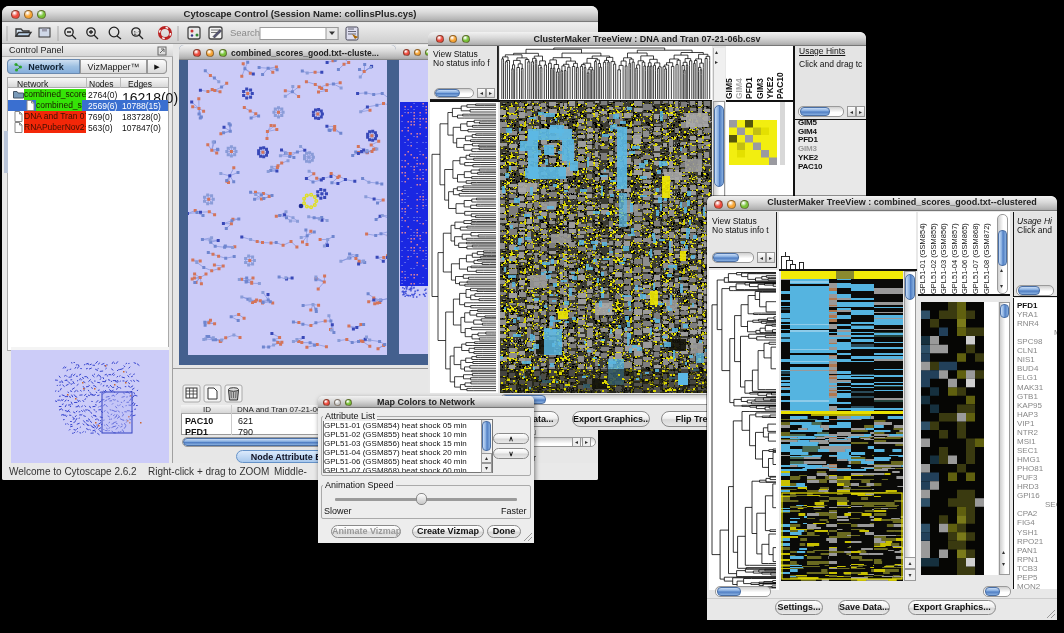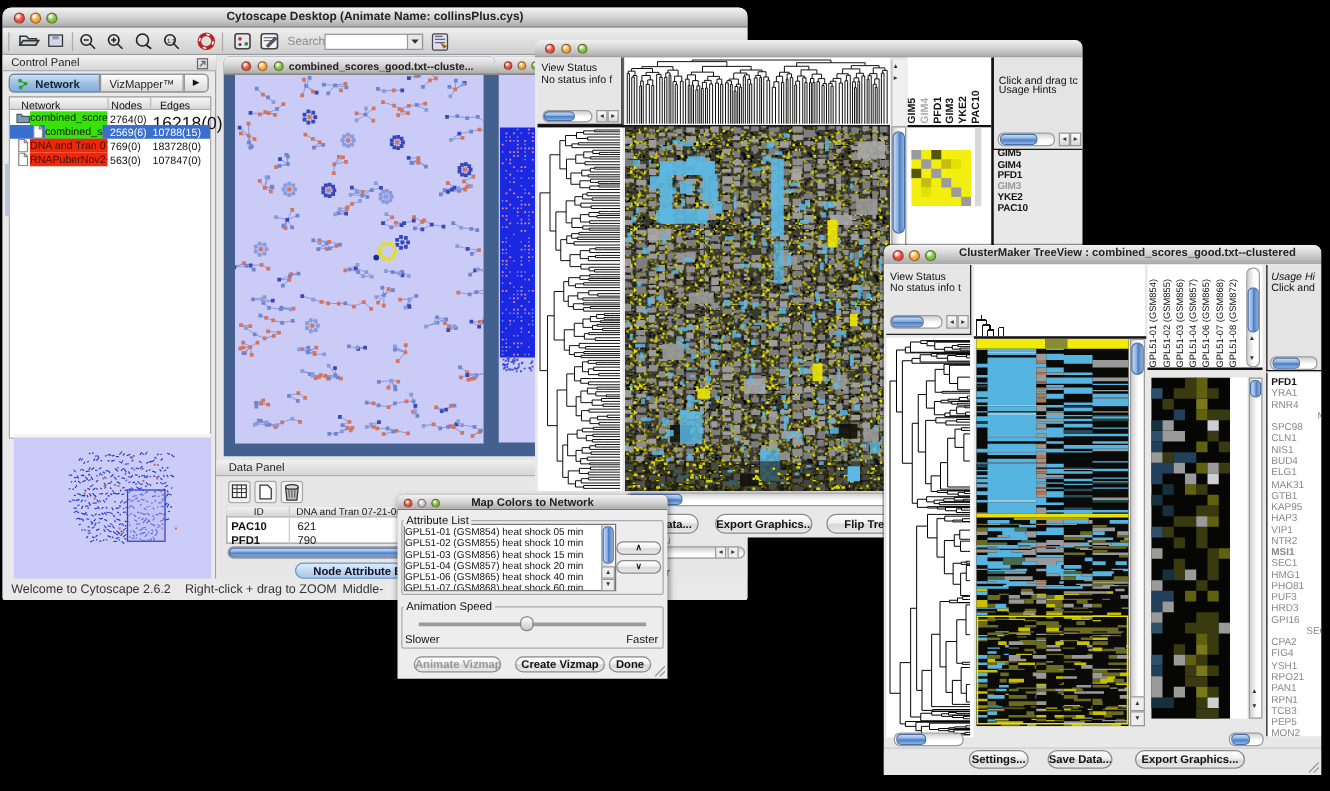--- a/index.html
+++ b/index.html
@@ -3,21 +3,21 @@
 *{margin:0;padding:0;box-sizing:border-box;}
 body{width:1064px;height:633px;background:#000;position:relative;overflow:hidden;
  font-family:"Liberation Sans",sans-serif;}
 .abs{position:absolute;}
 </style></head><body>
 <div class="abs" style="left:2px;top:6px;width:596px;height:474px;background:#e9e9e9;border-radius:7px 7px 2px 2px;z-index:1;overflow:hidden;">
     <div class="abs" style="left:0;top:0;width:596px;height:16px;background:linear-gradient(#f2f2f2,#d8d8d8 45%,#b9b9b9 85%,#a9a9a9);border-bottom:1px solid #7a7a7a;"></div>
     <div style="position:absolute;left:9px;top:4px;width:9.0px;height:9.0px;border-radius:50%;background:radial-gradient(circle at 35% 28%, #fff 5%, #ee4b3e 50%, #ee4b3e);border:1px solid rgba(60,40,20,.55);box-sizing:border-box;"></div>
     <div style="position:absolute;left:22px;top:4px;width:9.0px;height:9.0px;border-radius:50%;background:radial-gradient(circle at 35% 28%, #fff 5%, #f7a536 50%, #f7a536);border:1px solid rgba(60,40,20,.55);box-sizing:border-box;"></div>
     <div style="position:absolute;left:35px;top:4px;width:9.0px;height:9.0px;border-radius:50%;background:radial-gradient(circle at 35% 28%, #fff 5%, #7ac43a 50%, #7ac43a);border:1px solid rgba(60,40,20,.55);box-sizing:border-box;"></div>
-    <div class="abs" style="left:0;top:2px;width:596px;text-align:center;font-size:9.5px;font-weight:bold;color:#222;">Cytoscape Desktop (Animate Name: collinsPlus.cys)</div>
+    <div class="abs" style="left:0;top:2px;width:596px;text-align:center;font-size:9.5px;font-weight:bold;color:#222;">Cytoscape Control (Session Name: collinsPlus.cys)</div>
     <div class="abs" style="left:0;top:17px;width:596px;height:21px;background:linear-gradient(#eeeeee,#cfcfcf);border-bottom:1px solid #9a9a9a;"></div>
     <svg class="abs" style="left:0;top:17px;" width="400" height="21" viewBox="0 0 400 21">
 <g stroke="#333" fill="none" stroke-width="1.3">
 <path d="M14 13 L14 6 L19 6 L21 8 L27 8 L27 13 Z" fill="#d8e6f4"></path>
 <path d="M14 13 L16.5 9.5 L29 9.5 L26.5 13 Z" fill="#bcd3ea"></path>
 <rect x="37" y="5" width="11" height="9" fill="#cfd8e8" stroke-width="1"></rect>
         <rect x="40" y="5.5" width="5" height="3" fill="#99a" stroke="none"></rect>
 <g stroke="#222">
 <circle cx="67" cy="9" r="4.2"></circle>
           <line x1="70" y1="12" x2="74" y2="16"></line>
@@ -114,21 +114,20 @@
       <path d="M64 48h1.5v1.5h-1.5zM112 21h1.5v1.5h-1.5zM118 72h1.5v1.5h-1.5zM83 38h1.5v1.5h-1.5zM119 45h1.5v1.5h-1.5zM84 72h1.5v1.5h-1.5zM114 32h1.5v1.5h-1.5zM71 32h1.5v1.5h-1.5zM87 75h1.5v1.5h-1.5zM116 70h1.5v1.5h-1.5zM117 66h1.5v1.5h-1.5zM56 44h1.5v1.5h-1.5zM129 72h1.5v1.5h-1.5zM72 38h1.5v1.5h-1.5zM103 34h1.5v1.5h-1.5zM94 15h1.5v1.5h-1.5z" fill="#cc6633"></path>
       <rect x="91" y="42" width="30" height="41" fill="#b8bcf4" fill-opacity="0.4" stroke="#3340c0" stroke-width="1"></rect>
     </svg>
     <div class="abs" style="left:9px;top:341px;width:158px;height:3px;background:#f4f4f4;"></div>
     <div class="abs" style="left:0;top:457px;width:596px;height:17px;background:#e9e9e9;font-size:10px;color:#333;">
       <span class="abs" style="left:7px;top:3px;">Welcome to Cytoscape 2.6.2</span>
       <span class="abs" style="left:146px;top:3px;">Right-click + drag  to  ZOOM</span>
       <span class="abs" style="left:272px;top:3px;">Middle-</span>
     </div>
     <div class="abs" style="left:171px;top:362px;width:425px;height:95px;background:#e7e7e7;border-top:1px solid #999;"></div>
-    <div class="abs" style="left:171px;top:362px;width:425px;height:13px;background:linear-gradient(#f0f0f0,#d5d5d5);border-bottom:1px solid #b0b0b0;font-size:9px;color:#222;padding-left:10px;line-height:13px;">Data Panel</div>
     <svg class="abs" style="left:180px;top:377px;" width="70" height="22" viewBox="0 0 70 22">
 <rect x="1" y="2" width="17" height="17" rx="2" fill="#f2f2f2" stroke="#aaa"></rect>
 <rect x="4" y="5" width="11" height="10" fill="#fff" stroke="#333"></rect>
       <path d="M4 8 L15 8 M4 11 L15 11 M7.6 5 L7.6 15 M11.2 5 L11.2 15" stroke="#333" stroke-width=".8"></path>
 <rect x="22" y="2" width="17" height="17" rx="2" fill="#f2f2f2" stroke="#aaa"></rect>
 <path d="M26 16 L26 5 L32 5 L35 8 L35 16 Z" fill="#fff" stroke="#333"></path>
 <rect x="43" y="2" width="17" height="17" rx="2" fill="#f2f2f2" stroke="#aaa"></rect>
 <path d="M46.5 7 L56.5 7 L55.5 17 L47.5 17 Z" fill="#bbb" stroke="#333"></path>
       <ellipse cx="51.5" cy="6.5" rx="5" ry="1.8" fill="#ddd" stroke="#333"></ellipse>
       <path d="M49 9 L49.4 15 M51.5 9 L51.5 15 M54 9 L53.6 15" stroke="#444" stroke-width=".7"></path>
@@ -190,20 +189,21 @@
       <path d="M22.5 3h1.4v1.4h-1.4zM4.5 6h1.4v1.4h-1.4zM10.5 6h1.4v1.4h-1.4zM25.5 6h1.4v1.4h-1.4zM25.5 9h1.4v1.4h-1.4zM7.5 12h1.4v1.4h-1.4zM13.5 12h1.4v1.4h-1.4zM19.5 12h1.4v1.4h-1.4zM25.5 12h1.4v1.4h-1.4zM1.5 15h1.4v1.4h-1.4zM13.5 15h1.4v1.4h-1.4zM13.5 18h1.4v1.4h-1.4zM19.5 18h1.4v1.4h-1.4zM22.5 18h1.4v1.4h-1.4zM25.5 18h1.4v1.4h-1.4zM7.5 21h1.4v1.4h-1.4zM10.5 21h1.4v1.4h-1.4zM13.5 21h1.4v1.4h-1.4zM25.5 21h1.4v1.4h-1.4zM10.5 24h1.4v1.4h-1.4zM13.5 24h1.4v1.4h-1.4zM19.5 24h1.4v1.4h-1.4zM7.5 27h1.4v1.4h-1.4zM25.5 27h1.4v1.4h-1.4zM1.5 30h1.4v1.4h-1.4zM7.5 30h1.4v1.4h-1.4zM10.5 33h1.4v1.4h-1.4zM16.5 33h1.4v1.4h-1.4zM19.5 33h1.4v1.4h-1.4zM16.5 36h1.4v1.4h-1.4zM7.5 39h1.4v1.4h-1.4zM10.5 45h1.4v1.4h-1.4zM7.5 51h1.4v1.4h-1.4zM4.5 54h1.4v1.4h-1.4zM10.5 54h1.4v1.4h-1.4zM22.5 54h1.4v1.4h-1.4zM13.5 57h1.4v1.4h-1.4zM16.5 57h1.4v1.4h-1.4zM25.5 57h1.4v1.4h-1.4zM4.5 60h1.4v1.4h-1.4zM7.5 63h1.4v1.4h-1.4zM16.5 63h1.4v1.4h-1.4zM19.5 63h1.4v1.4h-1.4zM22.5 63h1.4v1.4h-1.4zM1.5 66h1.4v1.4h-1.4zM4.5 66h1.4v1.4h-1.4zM13.5 66h1.4v1.4h-1.4zM13.5 69h1.4v1.4h-1.4zM19.5 69h1.4v1.4h-1.4zM25.5 69h1.4v1.4h-1.4zM1.5 72h1.4v1.4h-1.4zM4.5 72h1.4v1.4h-1.4zM4.5 75h1.4v1.4h-1.4zM16.5 75h1.4v1.4h-1.4zM7.5 78h1.4v1.4h-1.4zM16.5 78h1.4v1.4h-1.4zM19.5 78h1.4v1.4h-1.4zM22.5 78h1.4v1.4h-1.4zM4.5 81h1.4v1.4h-1.4zM16.5 84h1.4v1.4h-1.4zM19.5 84h1.4v1.4h-1.4zM1.5 93h1.4v1.4h-1.4zM19.5 96h1.4v1.4h-1.4zM22.5 96h1.4v1.4h-1.4zM1.5 99h1.4v1.4h-1.4zM16.5 99h1.4v1.4h-1.4zM22.5 99h1.4v1.4h-1.4zM7.5 105h1.4v1.4h-1.4zM16.5 105h1.4v1.4h-1.4zM22.5 105h1.4v1.4h-1.4zM1.5 108h1.4v1.4h-1.4zM4.5 108h1.4v1.4h-1.4zM4.5 111h1.4v1.4h-1.4zM16.5 111h1.4v1.4h-1.4zM1.5 117h1.4v1.4h-1.4zM4.5 120h1.4v1.4h-1.4zM16.5 120h1.4v1.4h-1.4zM22.5 123h1.4v1.4h-1.4zM7.5 126h1.4v1.4h-1.4zM16.5 129h1.4v1.4h-1.4zM1.5 132h1.4v1.4h-1.4zM4.5 132h1.4v1.4h-1.4zM16.5 132h1.4v1.4h-1.4zM25.5 132h1.4v1.4h-1.4zM16.5 135h1.4v1.4h-1.4zM19.5 135h1.4v1.4h-1.4zM10.5 138h1.4v1.4h-1.4zM13.5 138h1.4v1.4h-1.4zM19.5 138h1.4v1.4h-1.4zM10.5 141h1.4v1.4h-1.4zM16.5 144h1.4v1.4h-1.4zM10.5 147h1.4v1.4h-1.4zM13.5 147h1.4v1.4h-1.4zM19.5 147h1.4v1.4h-1.4zM13.5 150h1.4v1.4h-1.4zM22.5 150h1.4v1.4h-1.4zM7.5 156h1.4v1.4h-1.4zM16.5 156h1.4v1.4h-1.4zM16.5 162h1.4v1.4h-1.4zM22.5 165h1.4v1.4h-1.4zM1.5 171h1.4v1.4h-1.4zM10.5 174h1.4v1.4h-1.4zM13.5 174h1.4v1.4h-1.4zM16.5 174h1.4v1.4h-1.4zM4.5 177h1.4v1.4h-1.4zM13.5 177h1.4v1.4h-1.4zM10.5 183h1.4v1.4h-1.4zM13.5 183h1.4v1.4h-1.4z" fill="#ee8a96"></path>
       <path d="M13.5 3h1.1v1.1h-1.1zM16.5 6h1.1v1.1h-1.1zM22.5 6h1.1v1.1h-1.1zM4.5 9h1.1v1.1h-1.1zM7.5 9h1.1v1.1h-1.1zM13.5 9h1.1v1.1h-1.1zM4.5 12h1.1v1.1h-1.1zM10.5 12h1.1v1.1h-1.1zM19.5 15h1.1v1.1h-1.1zM16.5 18h1.1v1.1h-1.1zM1.5 21h1.1v1.1h-1.1zM19.5 21h1.1v1.1h-1.1zM4.5 27h1.1v1.1h-1.1zM19.5 27h1.1v1.1h-1.1zM4.5 36h1.1v1.1h-1.1zM13.5 36h1.1v1.1h-1.1zM25.5 36h1.1v1.1h-1.1zM4.5 42h1.1v1.1h-1.1zM10.5 42h1.1v1.1h-1.1zM16.5 42h1.1v1.1h-1.1zM22.5 42h1.1v1.1h-1.1zM25.5 42h1.1v1.1h-1.1zM7.5 45h1.1v1.1h-1.1zM16.5 48h1.1v1.1h-1.1zM25.5 48h1.1v1.1h-1.1zM19.5 51h1.1v1.1h-1.1zM19.5 54h1.1v1.1h-1.1zM1.5 60h1.1v1.1h-1.1zM16.5 60h1.1v1.1h-1.1zM10.5 66h1.1v1.1h-1.1zM16.5 66h1.1v1.1h-1.1zM22.5 69h1.1v1.1h-1.1zM13.5 72h1.1v1.1h-1.1zM22.5 72h1.1v1.1h-1.1zM22.5 75h1.1v1.1h-1.1zM13.5 78h1.1v1.1h-1.1zM1.5 81h1.1v1.1h-1.1zM25.5 81h1.1v1.1h-1.1zM10.5 87h1.1v1.1h-1.1zM4.5 90h1.1v1.1h-1.1zM22.5 90h1.1v1.1h-1.1zM4.5 93h1.1v1.1h-1.1zM16.5 93h1.1v1.1h-1.1zM22.5 93h1.1v1.1h-1.1zM7.5 96h1.1v1.1h-1.1zM4.5 99h1.1v1.1h-1.1zM19.5 99h1.1v1.1h-1.1zM25.5 99h1.1v1.1h-1.1zM1.5 102h1.1v1.1h-1.1zM4.5 102h1.1v1.1h-1.1zM22.5 102h1.1v1.1h-1.1zM25.5 105h1.1v1.1h-1.1zM10.5 108h1.1v1.1h-1.1zM16.5 108h1.1v1.1h-1.1zM22.5 108h1.1v1.1h-1.1zM1.5 111h1.1v1.1h-1.1zM4.5 114h1.1v1.1h-1.1zM7.5 117h1.1v1.1h-1.1zM13.5 117h1.1v1.1h-1.1zM16.5 117h1.1v1.1h-1.1zM19.5 117h1.1v1.1h-1.1zM1.5 120h1.1v1.1h-1.1zM13.5 120h1.1v1.1h-1.1zM25.5 120h1.1v1.1h-1.1zM19.5 123h1.1v1.1h-1.1zM1.5 126h1.1v1.1h-1.1zM10.5 129h1.1v1.1h-1.1zM13.5 132h1.1v1.1h-1.1zM22.5 132h1.1v1.1h-1.1zM10.5 135h1.1v1.1h-1.1zM13.5 135h1.1v1.1h-1.1zM7.5 138h1.1v1.1h-1.1zM1.5 141h1.1v1.1h-1.1zM22.5 141h1.1v1.1h-1.1zM4.5 147h1.1v1.1h-1.1zM25.5 147h1.1v1.1h-1.1zM1.5 150h1.1v1.1h-1.1zM7.5 150h1.1v1.1h-1.1zM10.5 150h1.1v1.1h-1.1zM19.5 150h1.1v1.1h-1.1zM25.5 150h1.1v1.1h-1.1zM13.5 153h1.1v1.1h-1.1zM16.5 153h1.1v1.1h-1.1zM25.5 153h1.1v1.1h-1.1zM1.5 156h1.1v1.1h-1.1zM10.5 156h1.1v1.1h-1.1zM25.5 156h1.1v1.1h-1.1zM7.5 159h1.1v1.1h-1.1zM22.5 159h1.1v1.1h-1.1zM25.5 159h1.1v1.1h-1.1zM4.5 162h1.1v1.1h-1.1zM1.5 165h1.1v1.1h-1.1zM16.5 165h1.1v1.1h-1.1zM10.5 168h1.1v1.1h-1.1zM13.5 168h1.1v1.1h-1.1zM25.5 168h1.1v1.1h-1.1zM4.5 171h1.1v1.1h-1.1zM4.5 174h1.1v1.1h-1.1zM1.5 177h1.1v1.1h-1.1zM7.5 177h1.1v1.1h-1.1zM22.5 177h1.1v1.1h-1.1zM1.5 180h1.1v1.1h-1.1zM4.5 180h1.1v1.1h-1.1zM1.5 183h1.1v1.1h-1.1zM19.5 183h1.1v1.1h-1.1zM22.5 183h1.1v1.1h-1.1z" fill="#8a94ee"></path>
       <path d="M10 188.6h1.5v1.5h-1.5zM2.9 191.9h1.5v1.5h-1.5zM24.2 189.6h1.5v1.5h-1.5zM22.8 193.6h1.5v1.5h-1.5zM4.4 195.4h1.5v1.5h-1.5zM16 196.2h1.5v1.5h-1.5zM18.9 194.1h1.5v1.5h-1.5zM9.6 194.9h1.5v1.5h-1.5zM24.3 195.5h1.5v1.5h-1.5zM11.9 194.3h1.5v1.5h-1.5zM13.1 187.2h1.5v1.5h-1.5zM2.1 186.9h1.5v1.5h-1.5zM6 187.8h1.5v1.5h-1.5zM13.4 193.7h1.5v1.5h-1.5zM14.4 190.6h1.5v1.5h-1.5zM17.2 189.4h1.5v1.5h-1.5zM12.6 194.3h1.5v1.5h-1.5zM11 188h1.5v1.5h-1.5zM23.5 193.9h1.5v1.5h-1.5zM10.2 190.1h1.5v1.5h-1.5zM14.2 192.6h1.5v1.5h-1.5zM6.6 186h1.5v1.5h-1.5zM6.2 194.6h1.5v1.5h-1.5zM4.6 191.1h1.5v1.5h-1.5zM5.9 188.3h1.5v1.5h-1.5zM5.3 190.4h1.5v1.5h-1.5zM5.2 186.3h1.5v1.5h-1.5zM3.8 187.9h1.5v1.5h-1.5zM13.3 186.7h1.5v1.5h-1.5zM1.6 190.9h1.5v1.5h-1.5zM11.2 193.7h1.5v1.5h-1.5zM2.3 190.4h1.5v1.5h-1.5zM10.9 186.3h1.5v1.5h-1.5zM25.1 188.4h1.5v1.5h-1.5zM3.4 191.2h1.5v1.5h-1.5zM5.1 192.8h1.5v1.5h-1.5zM9.7 187.4h1.5v1.5h-1.5zM2.3 194h1.5v1.5h-1.5zM7.9 194.7h1.5v1.5h-1.5zM12.6 196.3h1.5v1.5h-1.5zM8.5 188.7h1.5v1.5h-1.5zM7.6 195h1.5v1.5h-1.5zM16.7 189.8h1.5v1.5h-1.5zM3.3 193.5h1.5v1.5h-1.5zM25.2 192.5h1.5v1.5h-1.5z" fill="#4050d8"></path>
     </svg>
   </div>
 <div class="abs" style="left:428px;top:32px;width:438px;height:398px;background:#e8e8e8;border-radius:6px 6px 0 0;z-index:3;overflow:hidden;">
     <div class="abs" style="left:0;top:0;width:438px;height:14px;background:linear-gradient(#f2f2f2,#d8d8d8 45%,#b9b9b9 85%,#a9a9a9);border-bottom:1px solid #777;border-radius:6px 6px 0 0;"></div>
     <div style="position:absolute;left:8px;top:3px;width:8px;height:8px;border-radius:50%;background:radial-gradient(circle at 35% 28%, #fff 5%, #ee4b3e 50%, #ee4b3e);border:1px solid rgba(60,40,20,.55);box-sizing:border-box;"></div>
     <div style="position:absolute;left:21px;top:3px;width:8px;height:8px;border-radius:50%;background:radial-gradient(circle at 35% 28%, #fff 5%, #f7a536 50%, #f7a536);border:1px solid rgba(60,40,20,.55);box-sizing:border-box;"></div>
     <div style="position:absolute;left:34px;top:3px;width:8px;height:8px;border-radius:50%;background:radial-gradient(circle at 35% 28%, #fff 5%, #7ac43a 50%, #7ac43a);border:1px solid rgba(60,40,20,.55);box-sizing:border-box;"></div>
+    <div class="abs" style="left:0;top:1.5px;width:438px;text-align:center;font-size:9px;font-weight:bold;color:#222;">ClusterMaker TreeView : DNA and Tran 07-21-06b.csv</div>
     <div class="abs" style="left:2px;top:14px;width:68px;height:54px;background:#e6e6e6;border-right:1px solid #222;border-bottom:1px solid #222;font-size:8.5px;color:#111;">
       <span class="abs" style="left:3px;top:3px;white-space:nowrap;">View Status</span>
       <span class="abs" style="left:3px;top:12px;white-space:nowrap;">No status info f</span>
     </div>
     <div style="position:absolute;left:6px;top:56px;width:40px;height:10px;background:linear-gradient(#cfcfcf,#ffffff 60%);border:1px solid #9a9a9a;border-radius:5px;box-sizing:border-box;"></div>
     <div style="position:absolute;left:7px;top:57px;width:25px;height:8px;background:linear-gradient(#c7dcf7,#7fa8dd 45%,#4e7cc2 55%,#88b0e0);border:1px solid #4a6fa5;border-radius:4px;box-sizing:border-box;"></div>
     <div style="position:absolute;left:49px;top:56px;width:9px;height:10px;background:linear-gradient(#fdfdfd,#d8d8d8);border:1px solid #999;box-sizing:border-box;font-size:6px;color:#333;text-align:center;line-height:9px;">◂</div>
     <div style="position:absolute;left:58px;top:56px;width:9px;height:10px;background:linear-gradient(#fdfdfd,#d8d8d8);border:1px solid #999;box-sizing:border-box;font-size:6px;color:#333;text-align:center;line-height:9px;">▸</div>
     <svg class="abs" style="left:72px;top:14px;" width="212" height="54" viewBox="0 0 212 54">
       <rect width="212" height="54" fill="#fff"></rect>
@@ -282,21 +282,21 @@
     <svg class="abs" style="left:298px;top:14px;" width="67" height="55" viewBox="0 0 67 55">
       <text transform="translate(6,53) rotate(-90)" font-size="8.5" font-weight="bold" fill="#111" font-family="Liberation Sans">GIM5</text>
       <text transform="translate(16.2,53) rotate(-90)" font-size="8.5" font-weight="bold" fill="#aaa" font-family="Liberation Sans">GIM4</text>
       <text transform="translate(26.4,53) rotate(-90)" font-size="8.5" font-weight="bold" fill="#111" font-family="Liberation Sans">PFD1</text>
       <text transform="translate(36.599999999999994,53) rotate(-90)" font-size="8.5" font-weight="bold" fill="#111" font-family="Liberation Sans">GIM3</text>
       <text transform="translate(46.8,53) rotate(-90)" font-size="8.5" font-weight="bold" fill="#111" font-family="Liberation Sans">YKE2</text>
       <text transform="translate(57.0,53) rotate(-90)" font-size="8.5" font-weight="bold" fill="#111" font-family="Liberation Sans">PAC10</text>
     </svg>
     <div class="abs" style="left:298px;top:68px;width:67px;height:2px;background:#111;"></div>
     <div class="abs" style="left:366px;top:14px;width:72px;height:74px;background:#e4e4e4;border-left:1px solid #111;border-bottom:1px solid #111;font-size:8.5px;color:#111;">
-      <span class="abs" style="left:4px;top:20px;white-space:nowrap;">Usage Hints</span>
+      <span class="abs" style="left:4px;top:0;white-space:nowrap;text-decoration:underline;">Usage Hints</span>
       <span class="abs" style="left:4px;top:13px;white-space:nowrap;">Click and drag tc</span>
     </div>
     <div style="position:absolute;left:370px;top:74px;width:46px;height:11px;background:linear-gradient(#cfcfcf,#ffffff 60%);border:1px solid #9a9a9a;border-radius:5px;box-sizing:border-box;"></div>
     <div style="position:absolute;left:372px;top:75px;width:30px;height:9px;background:linear-gradient(#c7dcf7,#7fa8dd 45%,#4e7cc2 55%,#88b0e0);border:1px solid #4a6fa5;border-radius:4px;box-sizing:border-box;"></div>
     <div style="position:absolute;left:419px;top:74px;width:9px;height:11px;background:linear-gradient(#fdfdfd,#d8d8d8);border:1px solid #999;box-sizing:border-box;font-size:6px;color:#333;text-align:center;line-height:10px;">◂</div>
     <div style="position:absolute;left:428px;top:74px;width:9px;height:11px;background:linear-gradient(#fdfdfd,#d8d8d8);border:1px solid #999;box-sizing:border-box;font-size:6px;color:#333;text-align:center;line-height:10px;">▸</div>
     <div class="abs" style="left:298px;top:70px;width:67px;height:330px;background:#fff;"></div>
     <svg class="abs" style="left:301px;top:88px;" width="48" height="45" viewBox="0 0 48 45">
       <rect width="48" height="45" fill="#f2ee10"></rect>
       <rect x="0" y="0.0" width="8" height="7.5" fill="#9a9aa0"></rect>
@@ -419,21 +419,21 @@
     <span class="abs" style="left:310px;top:150px;font-size:8px;color:#888;font-weight:normal;">CLN1</span>
     <span class="abs" style="left:310px;top:159px;font-size:8px;color:#888;font-weight:normal;">NIS1</span>
     <span class="abs" style="left:310px;top:168px;font-size:8px;color:#888;font-weight:normal;">BUD4</span>
     <span class="abs" style="left:310px;top:177px;font-size:8px;color:#888;font-weight:normal;">ELG1</span>
     <span class="abs" style="left:310px;top:187px;font-size:8px;color:#888;font-weight:normal;">MAK31</span>
     <span class="abs" style="left:310px;top:196px;font-size:8px;color:#888;font-weight:normal;">GTB1</span>
     <span class="abs" style="left:310px;top:205px;font-size:8px;color:#888;font-weight:normal;">KAP95</span>
     <span class="abs" style="left:310px;top:214px;font-size:8px;color:#888;font-weight:normal;">HAP3</span>
     <span class="abs" style="left:310px;top:223px;font-size:8px;color:#888;font-weight:normal;">VIP1</span>
     <span class="abs" style="left:310px;top:232px;font-size:8px;color:#888;font-weight:normal;">NTR2</span>
-    <span class="abs" style="left:310px;top:241px;font-size:8px;color:#888;font-weight:bold;">MSI1</span>
+    <span class="abs" style="left:310px;top:241px;font-size:8px;color:#888;font-weight:normal;">MSI1</span>
     <span class="abs" style="left:310px;top:250px;font-size:8px;color:#888;font-weight:normal;">SEC1</span>
     <span class="abs" style="left:310px;top:259px;font-size:8px;color:#888;font-weight:normal;">HMG1</span>
     <span class="abs" style="left:310px;top:268px;font-size:8px;color:#888;font-weight:normal;">PHO81</span>
     <span class="abs" style="left:310px;top:277px;font-size:8px;color:#888;font-weight:normal;">PUF3</span>
     <span class="abs" style="left:310px;top:286px;font-size:8px;color:#888;font-weight:normal;">HRD3</span>
     <span class="abs" style="left:310px;top:295px;font-size:8px;color:#888;font-weight:normal;">GPI16</span>
     <span class="abs" style="left:310px;top:304px;font-size:8px;color:#888;font-weight:normal;padding-left:28px;">SEC24</span>
     <span class="abs" style="left:310px;top:313px;font-size:8px;color:#888;font-weight:normal;">CPA2</span>
     <span class="abs" style="left:310px;top:322px;font-size:8px;color:#888;font-weight:normal;">FIG4</span>
     <span class="abs" style="left:310px;top:332px;font-size:8px;color:#888;font-weight:normal;">YSH1</span>

